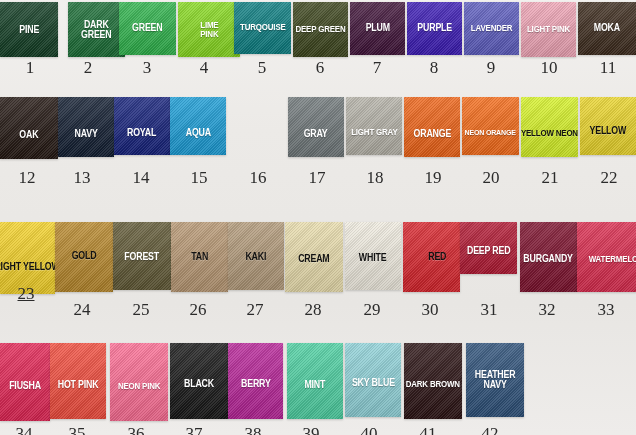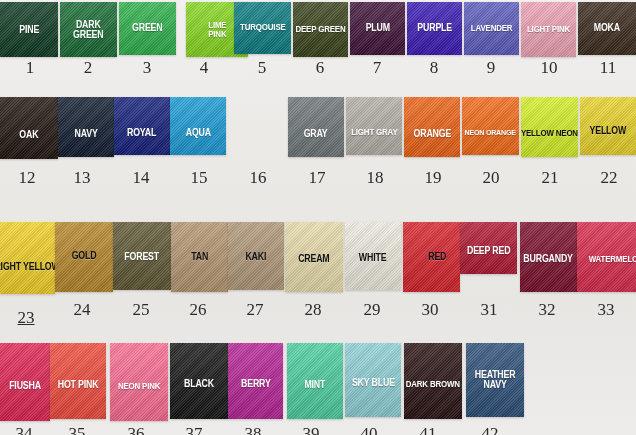--- a/index.html
+++ b/index.html
@@ -67,28 +67,28 @@
 </style>
 </head>
 <body>
 
 <div id="sheet"></div>
 <div id="rows-host">
     <div class="row" style="top: 2px; height: 55px;">
       <div class="swatch" style="position: absolute; left: 0px; top: 0px; width: 58px; height: 55px; background: rgb(16, 59, 34);">
         <div class="lbl light" style="font-size: 10px; margin-top: 0px; white-space: pre;">PINE</div>
       </div>
-      <div class="swatch" style="position: absolute; left: 60px; top: 0px; width: 57px; height: 55px; background: rgb(25, 107, 52);">
+      <div class="swatch" style="position: absolute; left: 68px; top: 0px; width: 57px; height: 55px; background: rgb(25, 107, 52);">
         <div class="lbl light" style="font-size: 10px; margin-top: 0px; white-space: pre;">DARK
 GREEN</div>
       </div>
       <div class="swatch" style="position: absolute; left: 119px; top: 0px; width: 57px; height: 53px; background: rgb(45, 176, 74);">
         <div class="lbl light" style="font-size: 10px; margin-top: -2px; white-space: pre;">GREEN</div>
       </div>
-      <div class="swatch" style="position: absolute; left: 186px; top: 0px; width: 62px; height: 55px; background: rgb(134, 215, 31);">
+      <div class="swatch" style="position: absolute; left: 178px; top: 0px; width: 62px; height: 55px; background: rgb(134, 215, 31);">
         <div class="lbl light" style="font-size: 9px; margin-top: 0px; white-space: pre;">LIME
 PINK</div>
       </div>
       <div class="swatch" style="position: absolute; left: 234px; top: 0px; width: 57px; height: 52px; background: rgb(11, 124, 127);">
         <div class="lbl light" style="font-size: 9px; margin-top: -2px; white-space: pre;">TURQOUISE</div>
       </div>
       <div class="swatch" style="position: absolute; left: 293px; top: 0px; width: 55px; height: 55px; background: rgb(58, 67, 27);">
         <div class="lbl light" style="font-size: 9px; margin-top: 0px; white-space: pre;">DEEP GREEN</div>
       </div>
       <div class="swatch" style="position: absolute; left: 350px; top: 0px; width: 55px; height: 53px; background: rgb(63, 19, 56);">
@@ -221,21 +221,21 @@
     <div class="num" style="left: 82px; top: 168px; text-align: center;">13</div>
     <div class="num" style="left: 141px; top: 168px;">14</div>
     <div class="num" style="left: 199px; top: 168px;">15</div>
     <div class="num" style="left: 258px; top: 168px;">16</div>
     <div class="num" style="left: 317px; top: 168px;">17</div>
     <div class="num" style="left: 375px; top: 168px;">18</div>
     <div class="num" style="left: 433px; top: 168px;">19</div>
     <div class="num" style="left: 491px; top: 168px; font-family: Liberation Serif, serif;">20</div>
     <div class="num" style="left: 550px; top: 168px;">21</div>
     <div class="num" style="left: 609px; top: 168px;">22</div>
-    <div class="num" style="left: 26px; top: 308px; text-decoration: underline;">23</div>
+    <div class="num" style="left: 26px; top: 284px; text-decoration: underline;">23</div>
     <div class="num" style="left: 82px; top: 300px;">24</div>
     <div class="num" style="left: 141px; top: 300px;">25</div>
     <div class="num" style="left: 198px; top: 300px;">26</div>
     <div class="num" style="left: 255px; top: 300px;">27</div>
     <div class="num" style="left: 313px; top: 300px;">28</div>
     <div class="num" style="left: 372px; top: 300px;">29</div>
     <div class="num" style="left: 430px; top: 300px;">30</div>
     <div class="num" style="left: 489px; top: 300px;">31</div>
     <div class="num" style="left: 547px; top: 300px;">32</div>
     <div class="num" style="left: 606px; top: 300px;">33</div>

